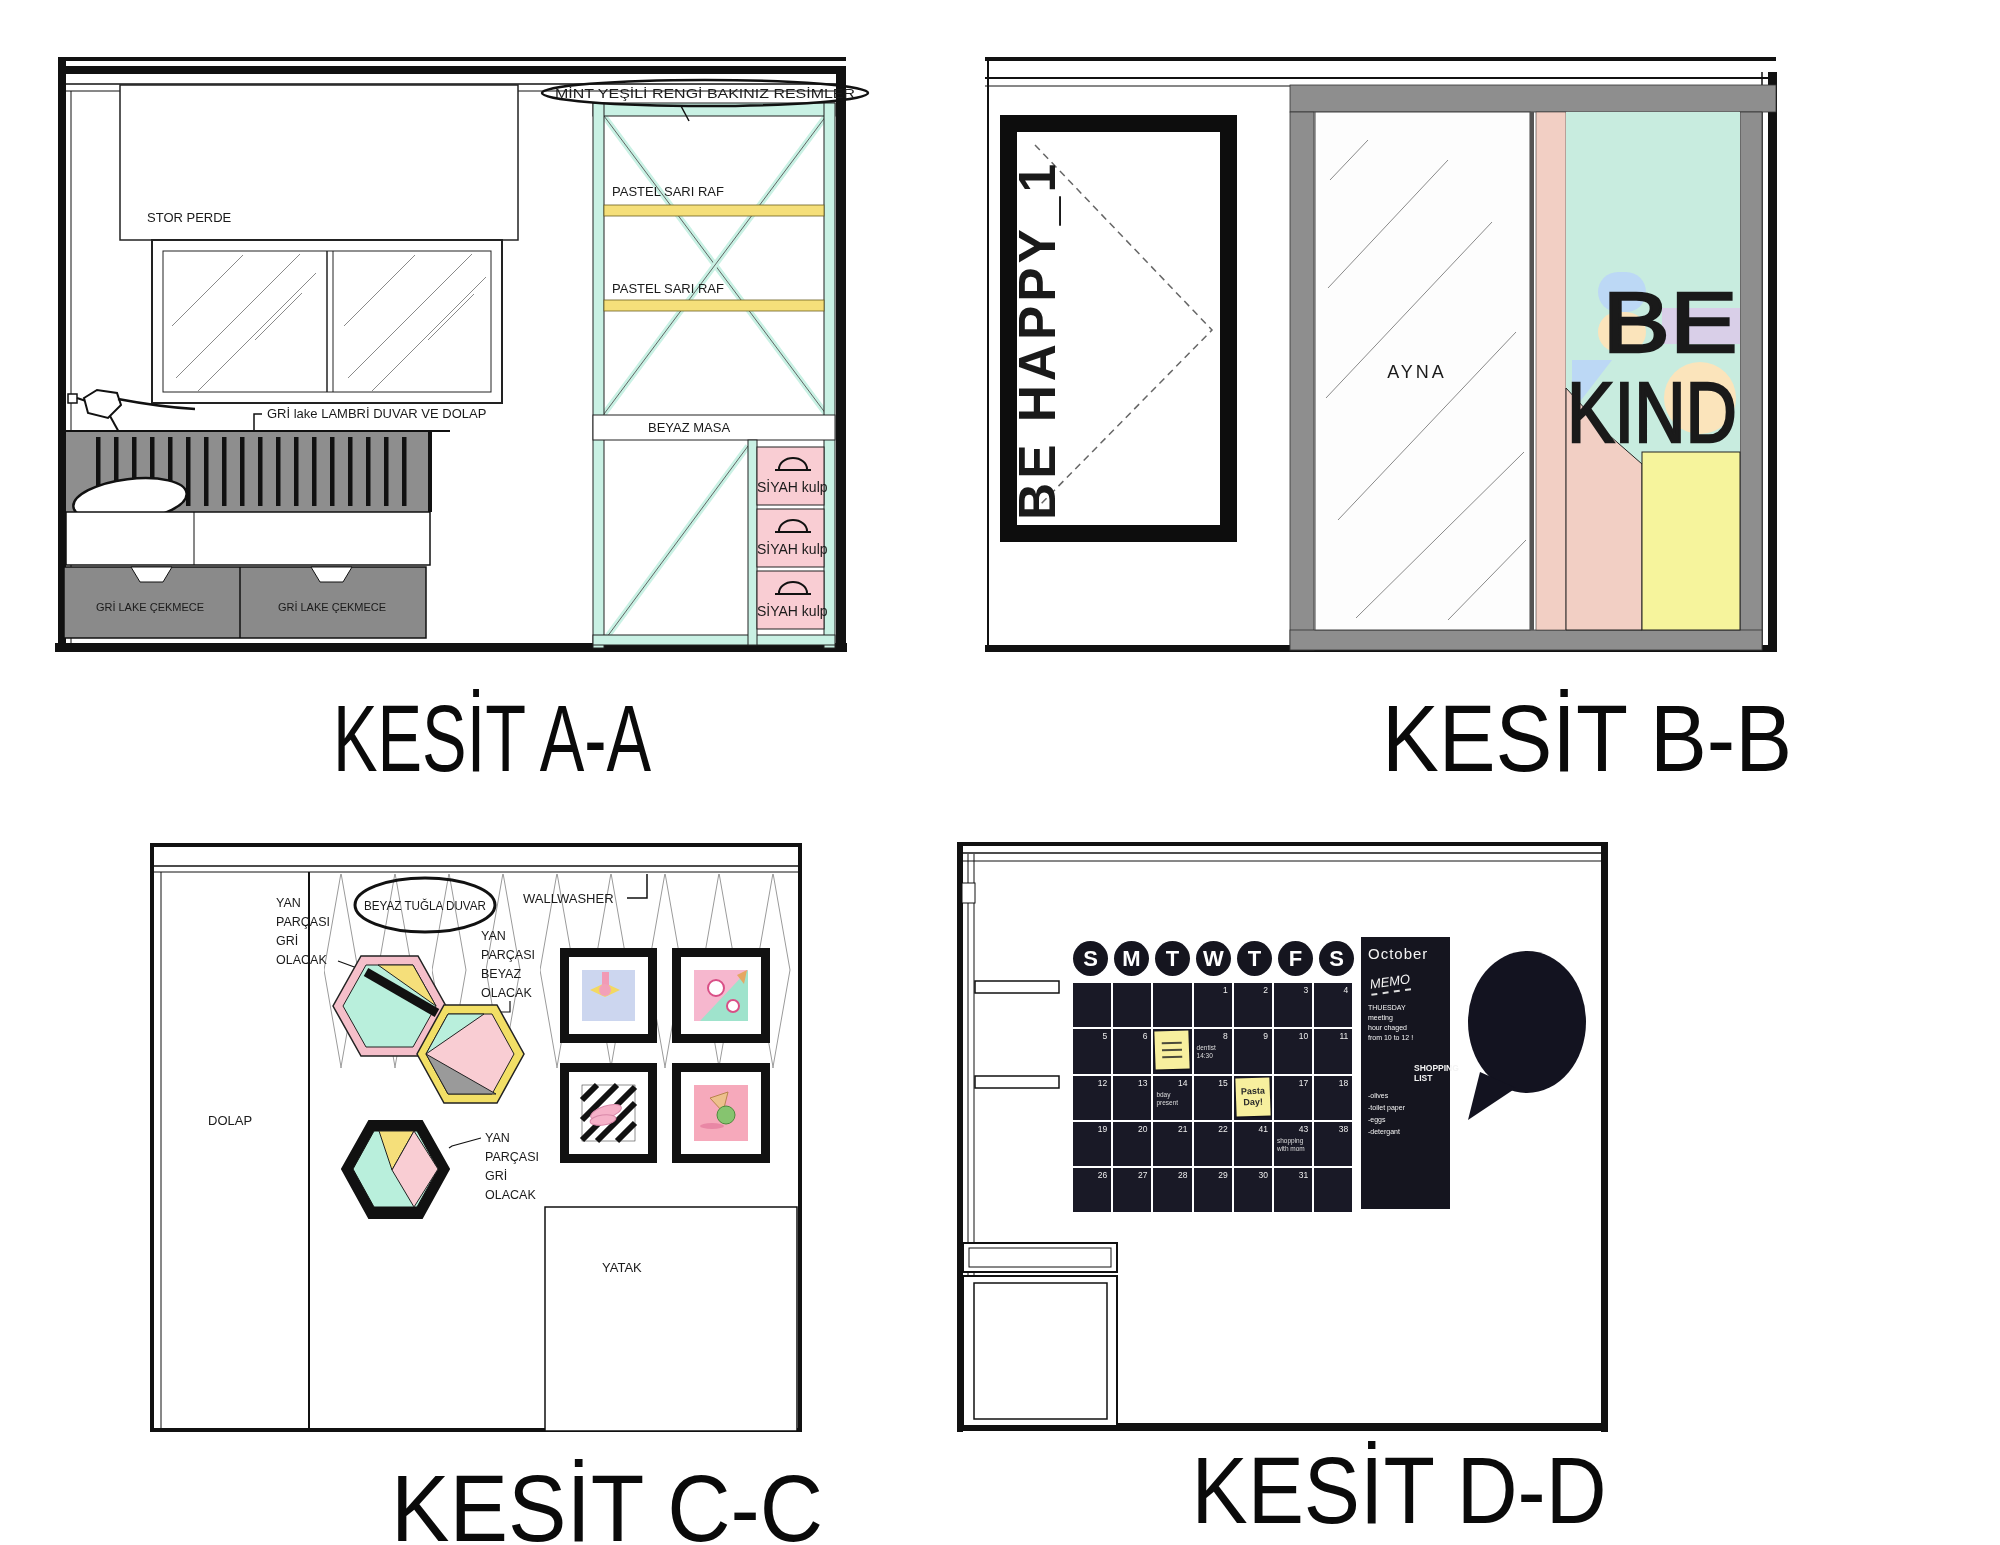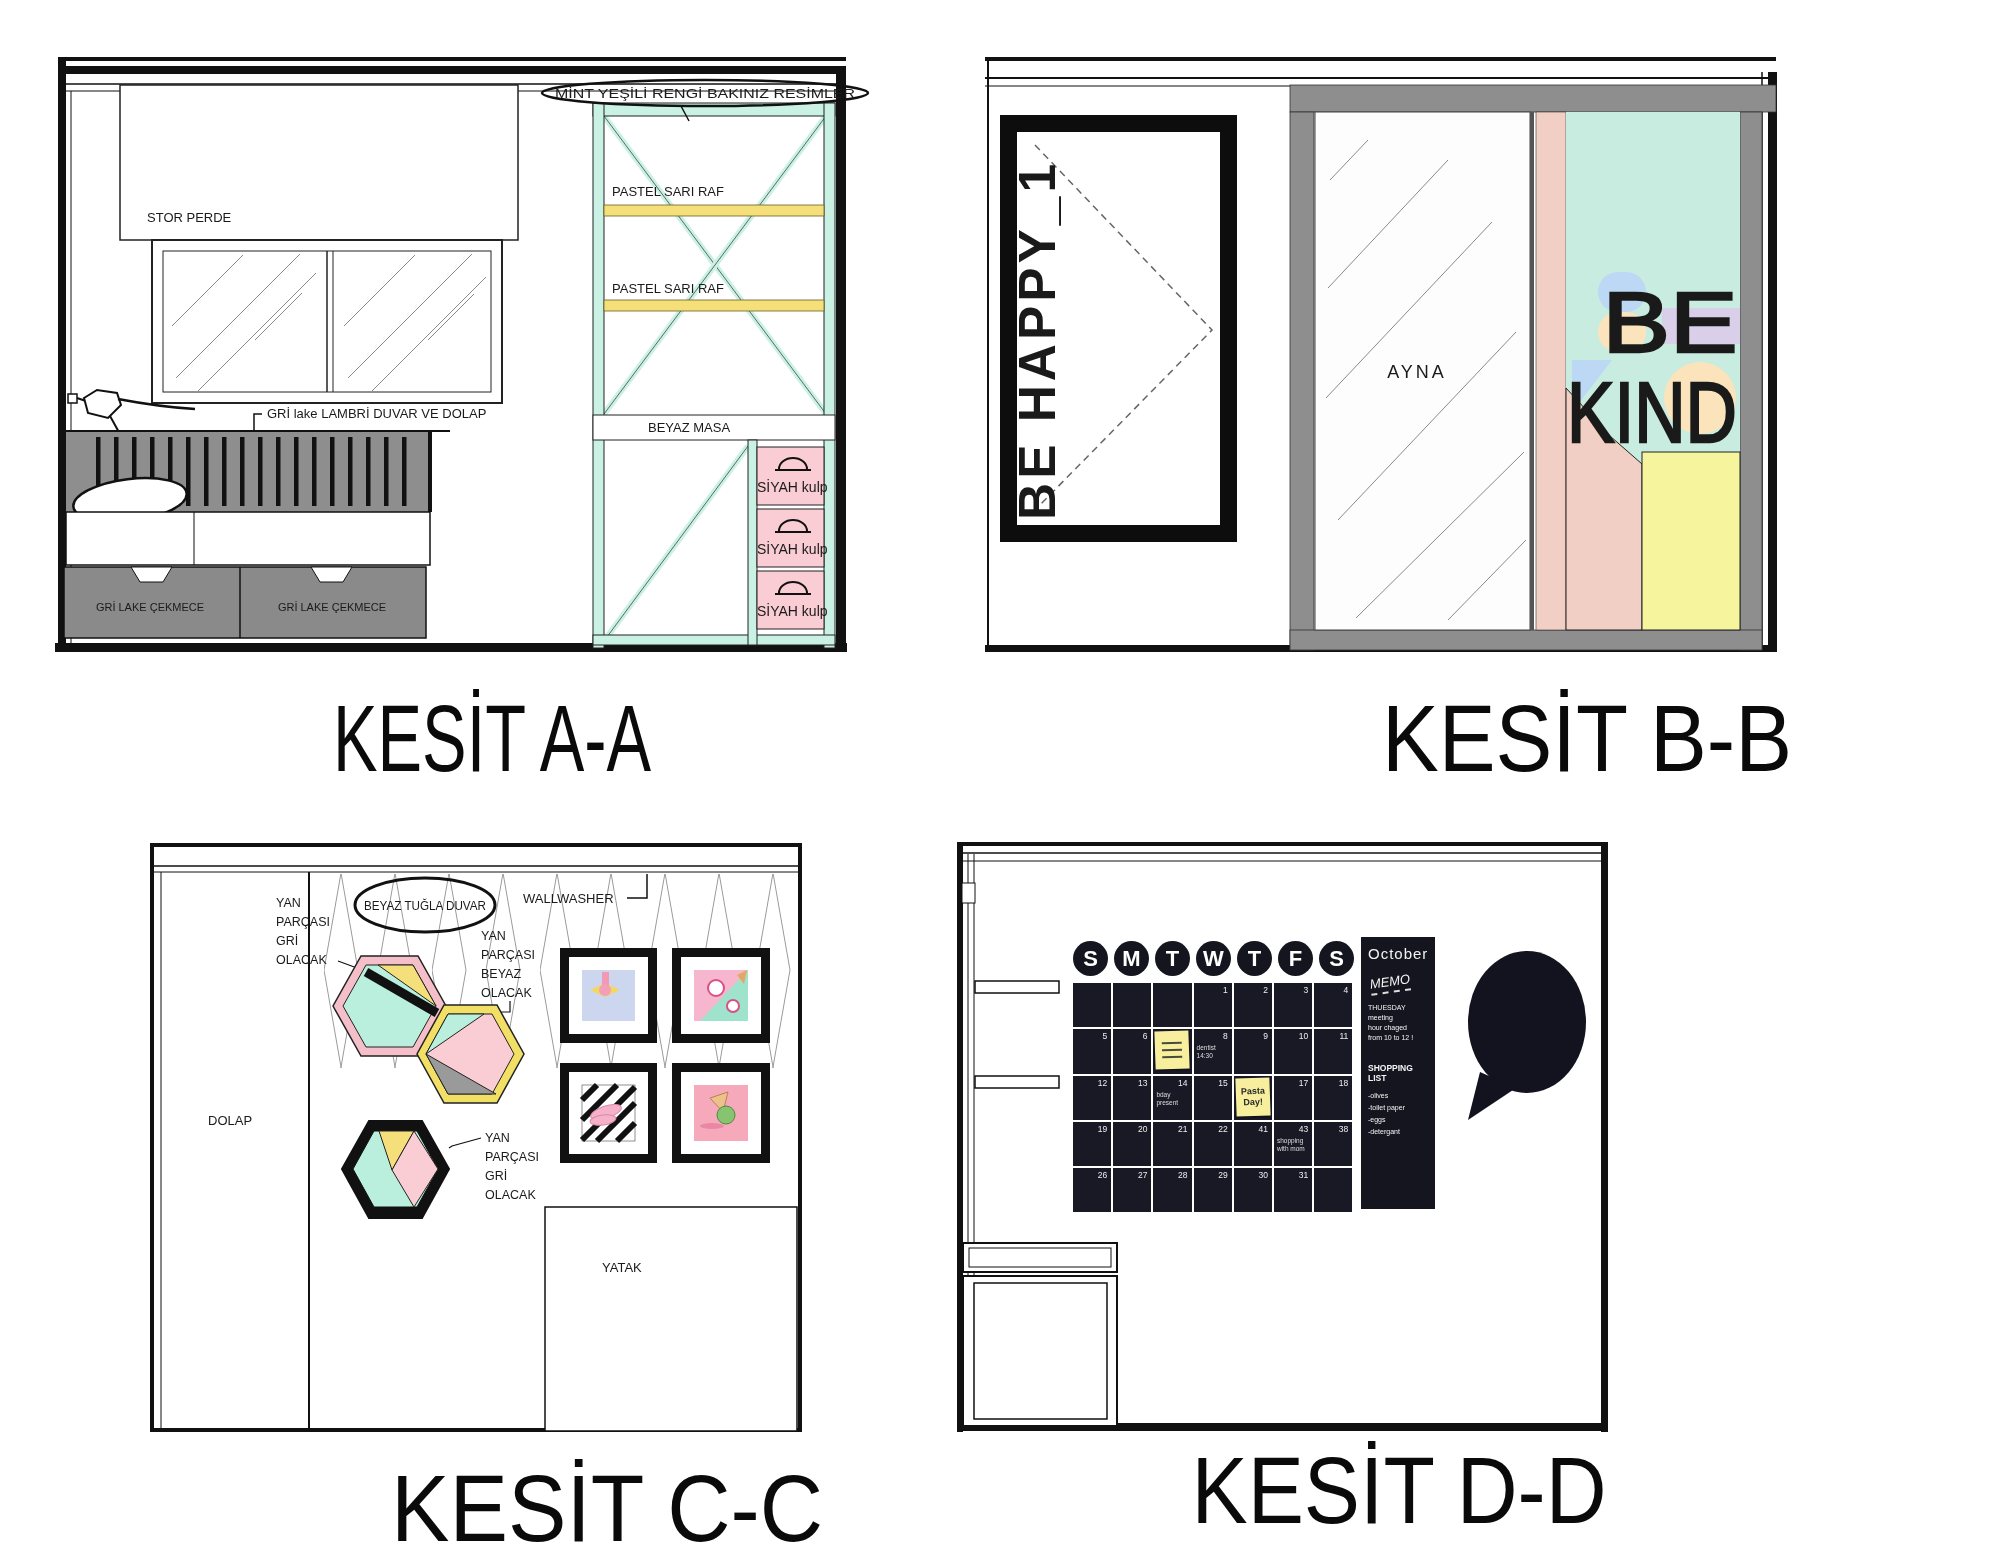--- a/index.html
+++ b/index.html
@@ -19,27 +19,27 @@
   .cc2{background:#191926;position:relative;}
   .cd{position:absolute;top:2px;right:4px;font-size:8.5px;color:#eee;}
   .cn{position:absolute;left:3px;top:15px;font-size:6.5px;color:#ddd;}
   .cn2{top:23px;}
   .sticky{position:absolute;left:2px;top:2px;right:2px;bottom:4px;background:#f7ef9e;
       transform:rotate(-2deg);box-shadow:0 1px 2px rgba(0,0,0,.5);
       display:flex;flex-direction:column;align-items:center;justify-content:center;}
   .scrib i{display:block;width:60%;height:2px;background:#4a4a3a;margin:2.5px auto;}
   .pasta span{font-size:9px;font-weight:bold;color:#2a2a2a;line-height:11px;}
   
-  .memo{position:absolute;left:1361px;top:937px;width:74px;height:272px;background:#15151f;
+  .memo{position:absolute;left:1361px;top:937px;width:89px;height:272px;background:#15151f;
       color:#f4f4f4;box-sizing:border-box;padding:8px 7px;}
   .memo-month{font-size:15px;letter-spacing:1px;}
   .memo-title{display:inline-block;font-size:13px;font-style:italic;transform:rotate(-8deg);
       border-bottom:2px dashed #ddd;padding-bottom:2px;margin:12px 0 10px 2px;}
   .memo-line{font-size:7px;line-height:10px;}
-  .list-title{font-size:8.5px;font-weight:bold;margin-top:20px;margin-bottom:7px;}
+  .list-title{font-size:8.5px;font-weight:bold;margin-top:20px;margin-bottom:7px;margin-left:46px;}
   .list-item{font-size:7px;line-height:12px;}
 </style>
 </head>
 <body>
 
 <div class="canvas">
 
 <svg width="2000" height="1545" viewBox="0 0 2000 1545">
   <defs>
     <pattern id="zz" width="54" height="194" patternUnits="userSpaceOnUse">

